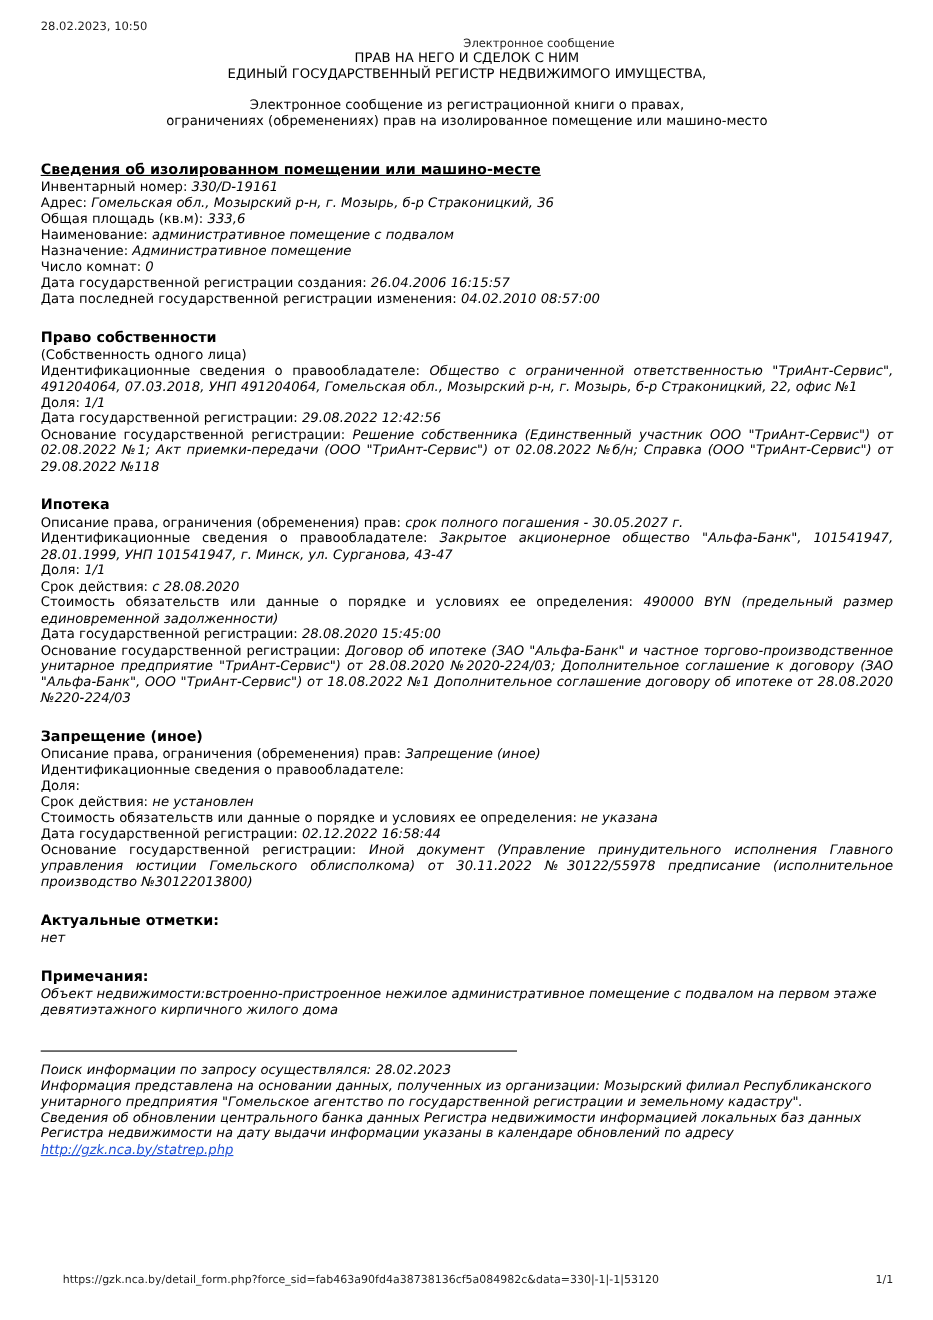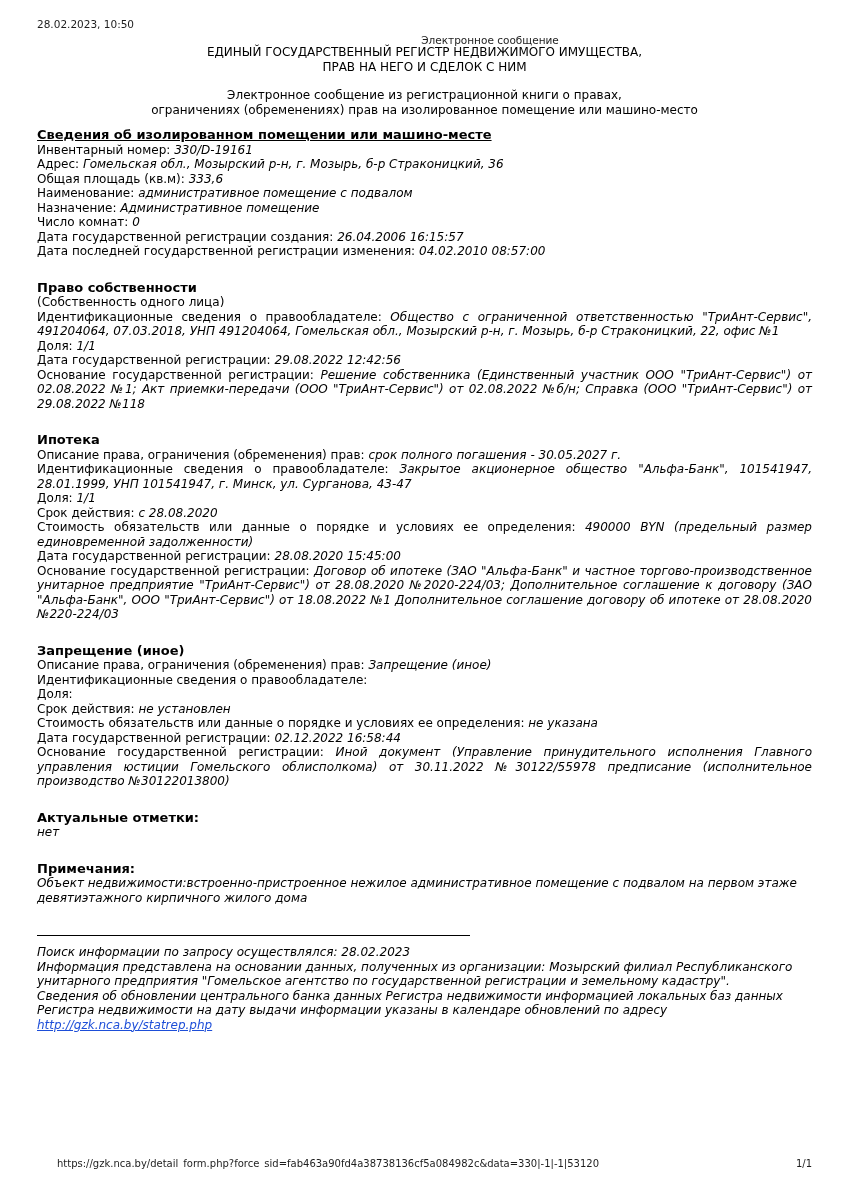--- a/index.html
+++ b/index.html
@@ -15,21 +15,21 @@
   .print-title { position: absolute; left: 490px; top: 16px; transform: translateX(-50%); white-space: nowrap; }
 
   .content {
     position: absolute; top: 45px; left: 37px; width: 775px;
     font-size: 12px; line-height: 14.5px;
   }
   .doc-title { text-align: center; font-size: 12px; line-height: 15px; }
   .doc-subtitle { text-align: center; font-size: 12px; line-height: 15px; margin-top: 13px; }
 
   #sections .section { margin-top: 22px; }
-  #sections .section:first-child { margin-top: 10px; }
+  #sections .section:first-child { margin-top: 30px; }
   .section-heading { font-weight: bold; font-size: 13px; line-height: 14.5px; }
   #sections .section:first-child .section-heading { text-decoration: underline; }
   .section-note { text-align: justify; }
   .field { text-align: justify; }
   .field .label { font-style: normal; }
   .field .value { font-style: italic; }
   .section-text { font-style: italic; }
 
   .report-footer { margin-top: 30px; font-style: italic; }
   .footer-rule { width: 433px; height: 0; border-top: 1.5px solid #000; }
@@ -46,22 +46,22 @@
 </head>
 <body>
 
 <div class="print-header">
   <span class="print-date">28.02.2023, 10:50</span>
   <span class="print-title">Электронное сообщение</span>
 </div>
 
 <div class="content">
   <div class="doc-title">
+    <div>ПРАВ НА НЕГО И СДЕЛОК С НИМ</div>
     <div>ЕДИНЫЙ ГОСУДАРСТВЕННЫЙ РЕГИСТР НЕДВИЖИМОГО ИМУЩЕСТВА,</div>
-    <div>ПРАВ НА НЕГО И СДЕЛОК С НИМ</div>
   </div>
   <div class="doc-subtitle">
     <div>Электронное сообщение из регистрационной книги о правах,</div>
     <div>ограничениях (обременениях) прав на изолированное помещение или машино-место</div>
   </div>
 
   <div id="sections">
       <section class="section">
         <div class="section-heading">Сведения об изолированном помещении или машино-месте</div>
         <div class="field"><span class="label">Инвентарный номер:</span> <span class="value">330/D-19161</span></div>

